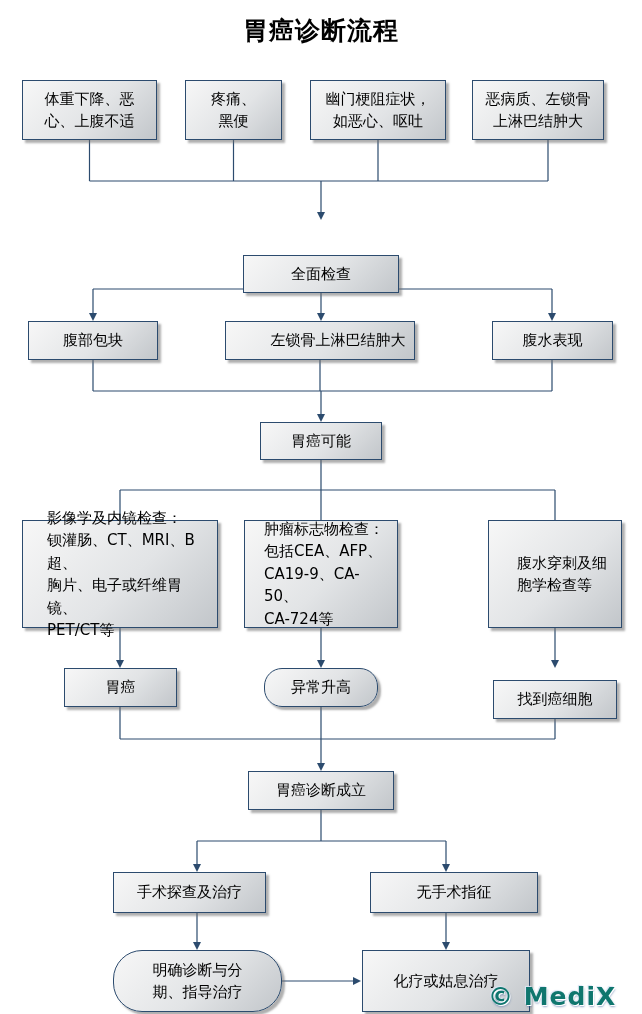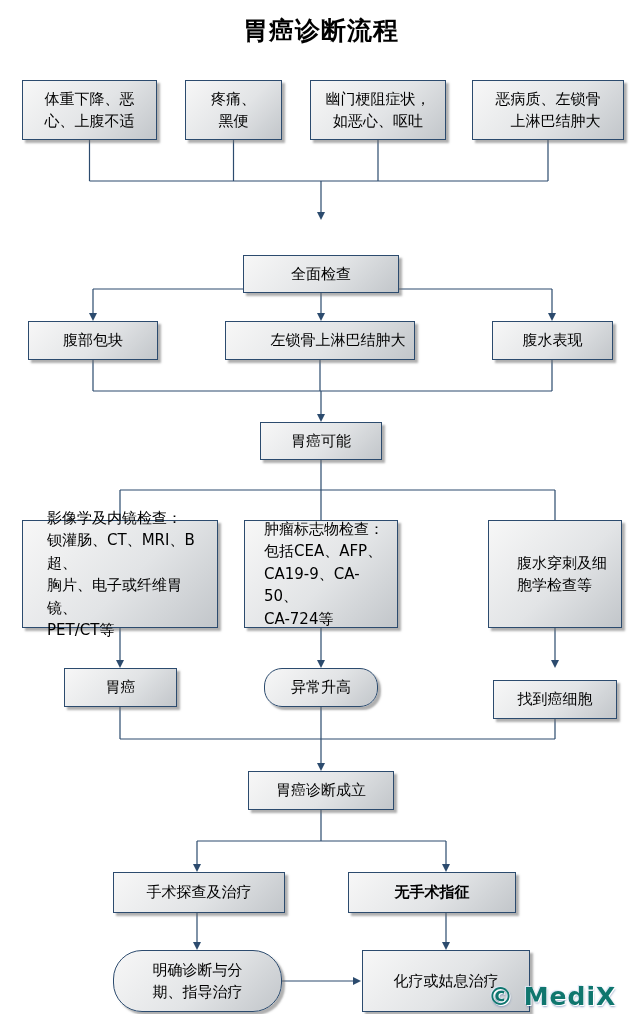--- a/index.html
+++ b/index.html
@@ -71,21 +71,21 @@
     <path d="M353 977 L353 985 L361 981 Z"></path>
   </g>
 </svg>
 
 <div class="node" style="left:22px;top:80px;width:135px;height:60px;">体重下降、恶
 心、上腹不适</div>
 <div class="node" style="left:185px;top:80px;width:97px;height:60px;">疼痛、
 黑便</div>
 <div class="node" style="left:310px;top:80px;width:136px;height:60px;">幽门梗阻症状，
 如恶心、呕吐</div>
-<div class="node" style="left:472px;top:80px;width:152px;height:60px;text-align:right;">恶病质、左锁骨
+<div class="node" style="left:472px;top:80px;width:132px;height:60px;">恶病质、左锁骨
 上淋巴结肿大</div>
 
 <div class="node" style="left:243px;top:220px;width:156px;height:38px;margin-top:35px;">全面检查</div>
 
 <div class="node" style="left:28px;top:321px;width:130px;height:39px;">腹部包块</div>
 <div class="node" style="left:225px;top:321px;width:190px;height:39px;padding-left:36px;">左锁骨上淋巴结肿大</div>
 <div class="node" style="left:492px;top:321px;width:121px;height:39px;">腹水表现</div>
 
 <div class="node" style="left:260px;top:422px;width:122px;height:38px;">胃癌可能</div>
 
@@ -99,19 +99,19 @@
 CA-724等</div>
 <div class="node left" style="left:488px;top:520px;width:134px;height:108px;padding-left:28px;padding-right:8px;">腹水穿刺及细
 胞学检查等</div>
 
 <div class="node" style="left:64px;top:668px;width:113px;height:39px;">胃癌</div>
 <div class="node" style="left:264px;top:668px;width:114px;height:39px;border-radius:18px;">异常升高</div>
 <div class="node" style="left:493px;top:668px;width:124px;height:39px;margin-top:12px;">找到癌细胞</div>
 
 <div class="node" style="left:248px;top:771px;width:146px;height:39px;">胃癌诊断成立</div>
 
-<div class="node" style="left:113px;top:872px;width:172px;height:41px;">手术探查及治疗</div>
-<div class="node" style="left:348px;top:872px;width:168px;height:41px;font-weight:bold;">无手术指征</div>
+<div class="node" style="left:113px;top:872px;width:153px;height:41px;">手术探查及治疗</div>
+<div class="node" style="left:370px;top:872px;width:168px;height:41px;">无手术指征</div>
 <div class="node" style="left:113px;top:950px;width:169px;height:62px;border-radius:29px;">明确诊断与分
 期、指导治疗</div>
 <div class="node" style="left:362px;top:950px;width:168px;height:62px;">化疗或姑息治疗</div>
 
 <div class="watermark">© MediX</div>
 
 </body></html>

